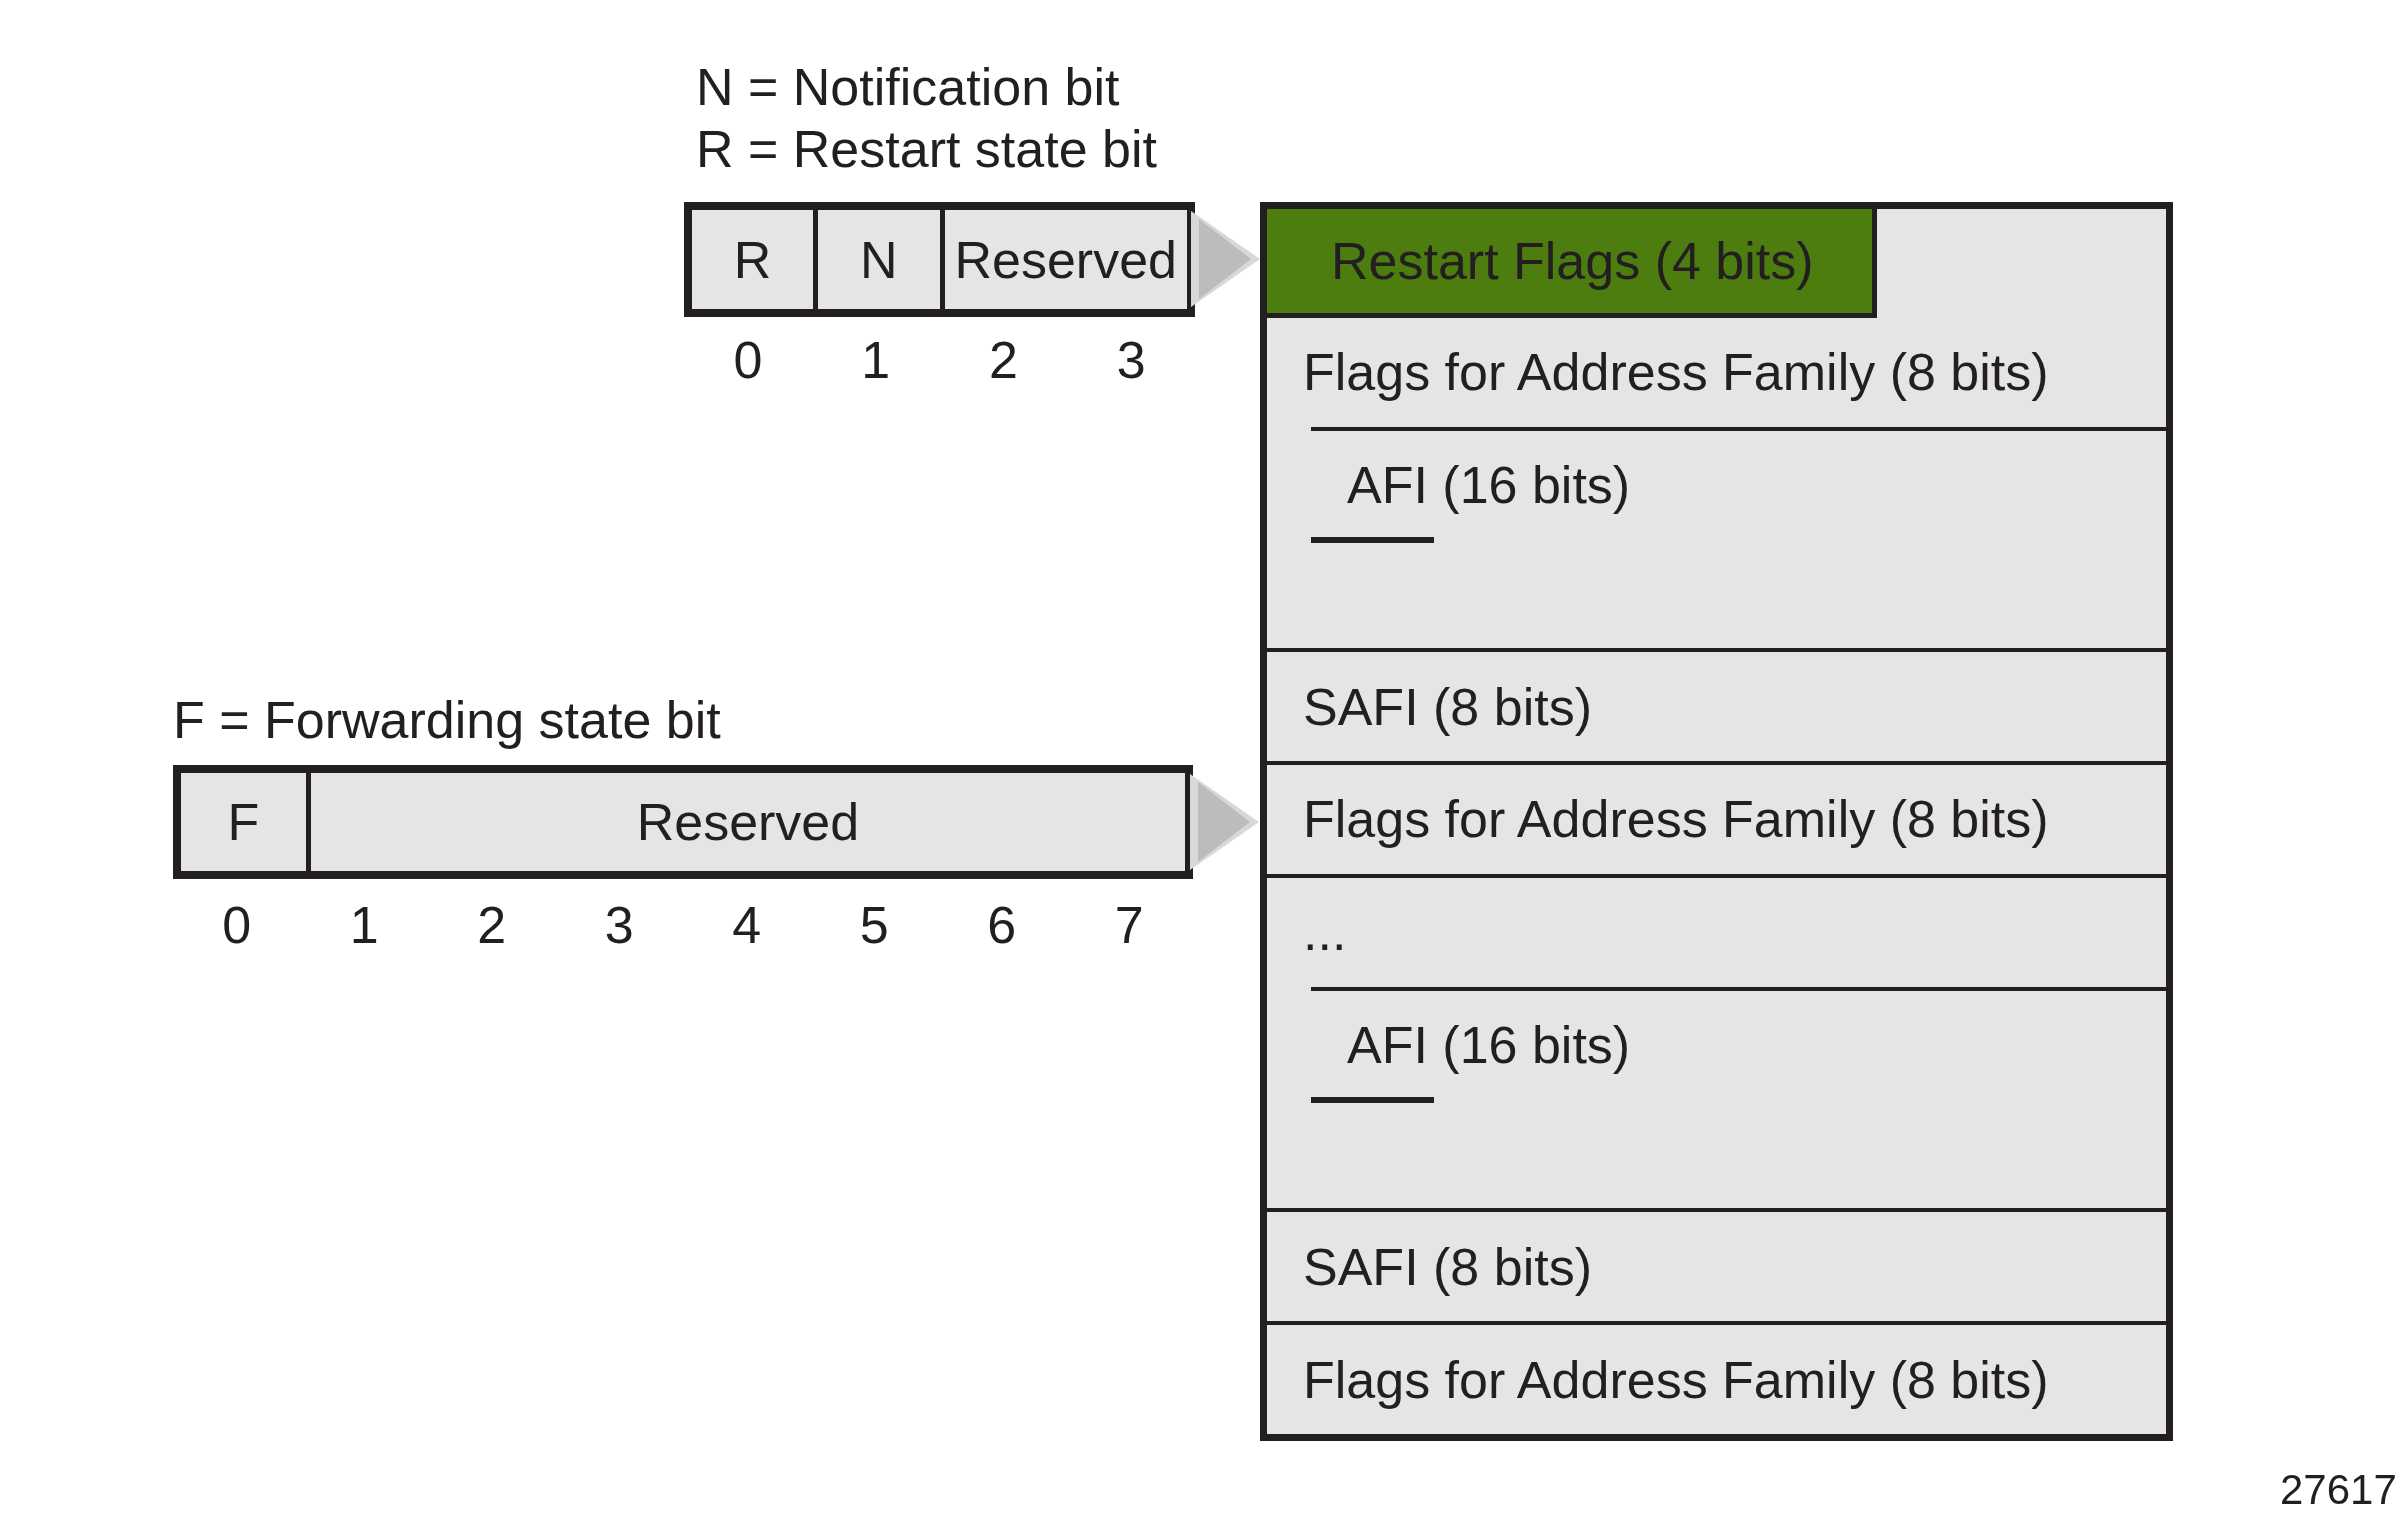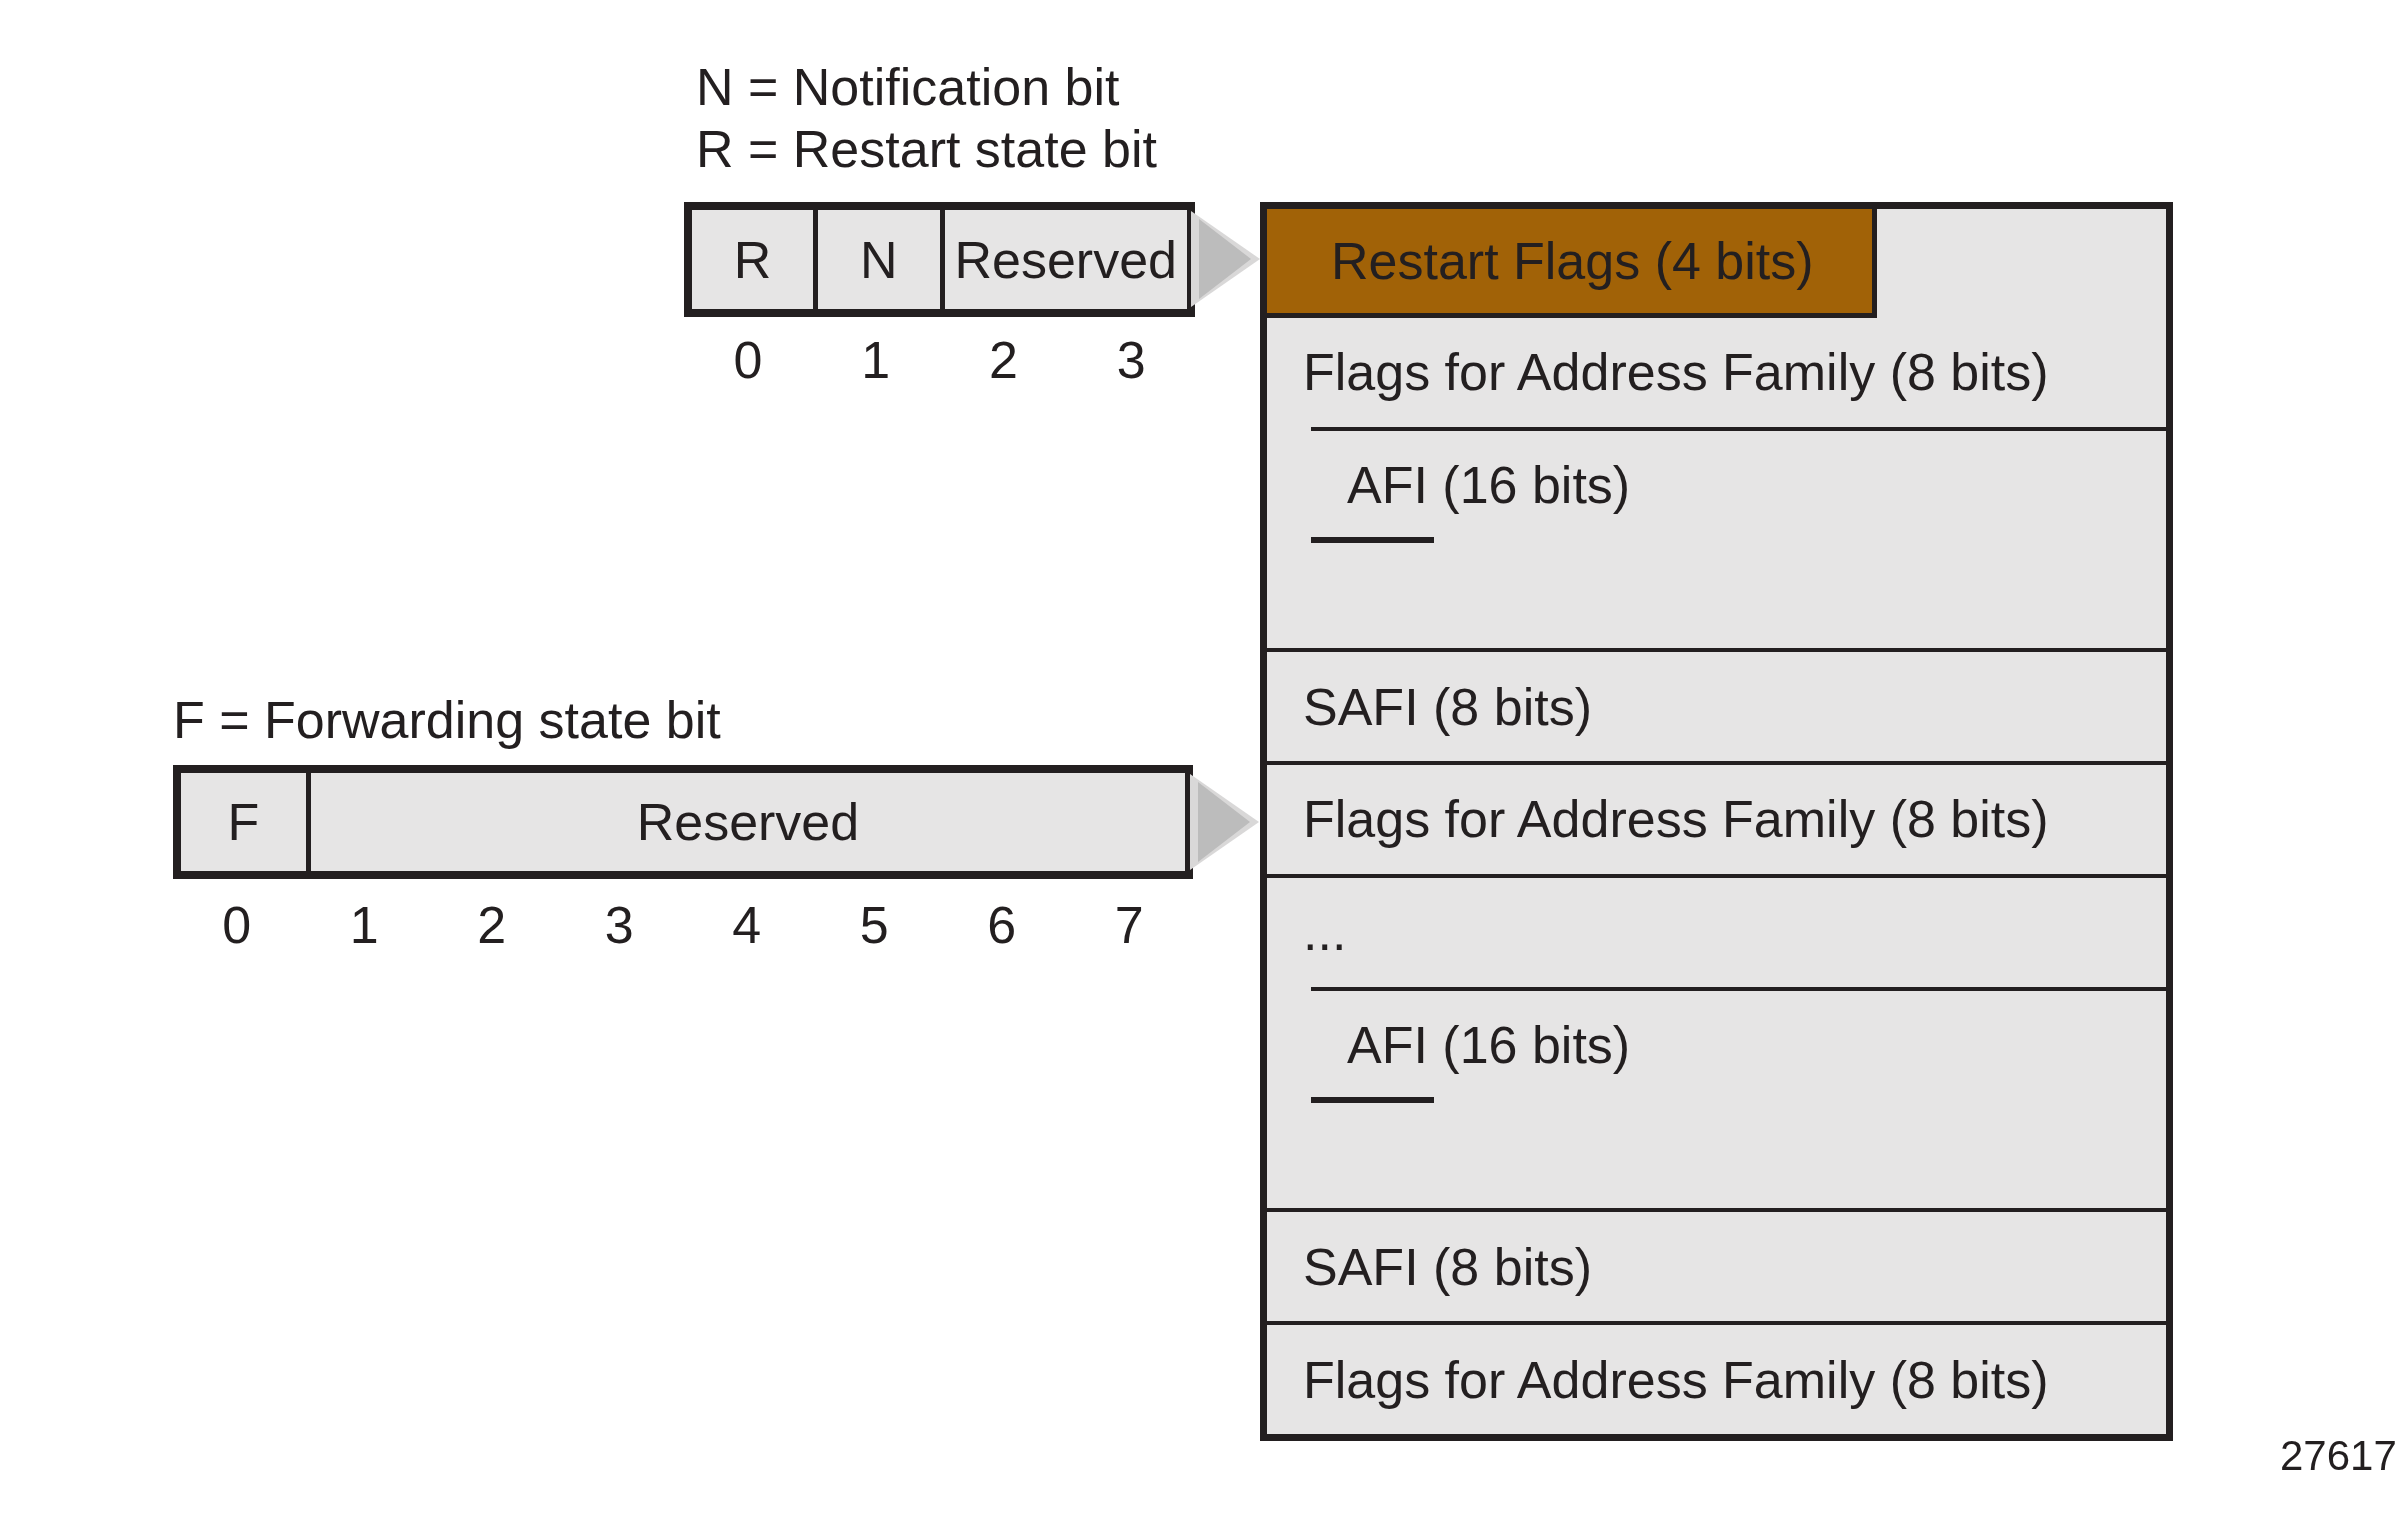--- a/index.html
+++ b/index.html
@@ -56,31 +56,31 @@
   .trow {
     position:relative; display:flex; align-items:center;
     box-sizing:border-box; padding-left:36px; font-size:52px;
     border-top:4.2px solid #231f20; min-height:0; white-space:nowrap;
   }
   .u1 { flex:1 1 0; } .u2 { flex:2 2 0; }
   .trow.noline { border-top:none; }
   .trow.host { padding-left:0; }
   .hlcell {
     position:absolute; left:0; top:0; height:100%; width:610px;
-    box-sizing:border-box; background:#a16207;
+    box-sizing:border-box; background:#4d7c0f;
     border-right:5.9px solid #231f20; border-bottom:5.9px solid #231f20;
     display:flex; align-items:center; padding-left:64px;
   }
   .trow.tall { align-items:flex-start;margin-left:44px; }
   .tall-label { height:50%; display:flex; align-items:center; }
   .tick {
     position:absolute; left:0; top:calc(50% - 2.5px);
     width:123px; height:5.9px; background:#231f20;
   }
-  .fignum { position:absolute; right:4.2px; top:1432px; font-size:42px; }
+  .fignum { position:absolute; right:4.2px; top:1466px; font-size:42px; }
 </style>
 </head>
 <body>
 
 <div class="canvas">
 
   <div class="legend" id="legend-rn">
     <div>N = Notification bit</div>
     <div>R = Restart state bit</div>
   </div>

